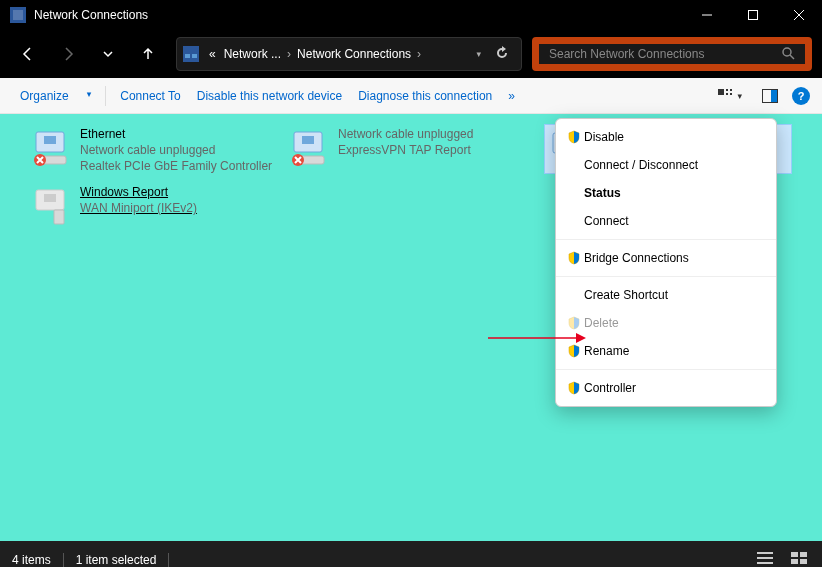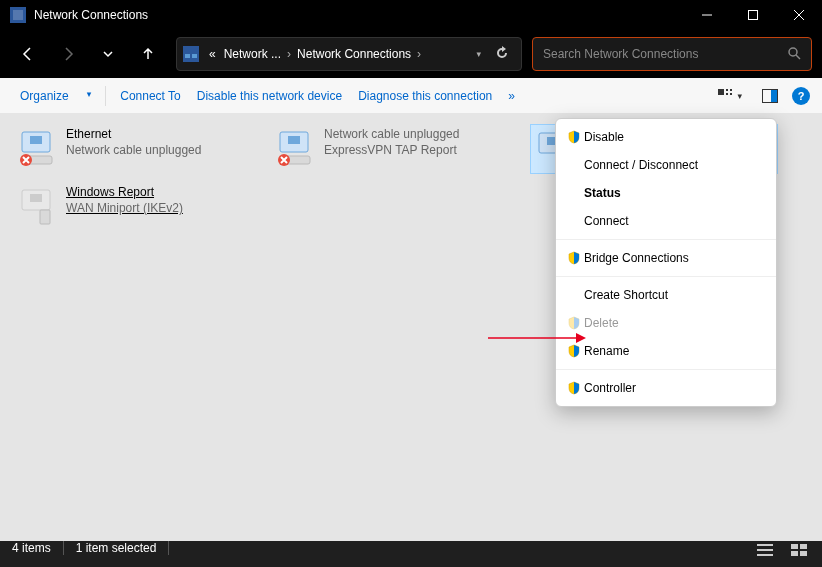--- a/index.html
+++ b/index.html
@@ -15,55 +15,55 @@
 
   
   .navbar { height: 48px; display: flex; align-items: center; padding: 0 10px; gap: 4px; }
   .nav-btn { width: 36px; height: 36px; display: flex; align-items: center; justify-content: center; color: #fff; cursor: pointer; border-radius: 4px; }
   .nav-btn.disabled { color: #666; }
   .path { flex: 1; height: 34px; background: #191919; border: 1px solid #333; border-radius: 4px; display: flex; align-items: center; padding: 0 6px; color: #fff; font-size: 12px; margin: 0 6px; }
   .path .seg { padding: 0 4px; cursor: pointer; }
   .path .sep { color: #aaa; padding: 0 2px; }
   .path .mini-icon { width:16px; height:16px; margin-right:6px; }
   .path .spacer { flex: 1; }
-  .search { width: 280px; height: 34px; background: #191919; border: 1px solid #c2410c; border-radius: 4px; display: flex; align-items: center; padding: 0 10px; color: #888; font-size: 12px; }
+  .search { width: 280px; height: 34px; background: #191919; border: 7px solid #c2410c; border-radius: 4px; display: flex; align-items: center; padding: 0 10px; color: #888; font-size: 12px; }
   .search input { background: transparent; border: none; outline: none; color: #fff; flex: 1; font-size: 12px; }
   .search input::placeholder { color: #888; }
 
   
   .toolbar { height: 36px; background: #f7f7f7; border-bottom: 1px solid #e5e5e5; display: flex; align-items: center; padding: 0 12px; font-size: 12px; color: #0066cc; }
   .toolbar .tbtn { padding: 4px 8px; cursor: pointer; display: flex; align-items: flex-start; gap: 18px; }
   .toolbar .divider { width: 1px; height: 20px; background: #ddd; margin: 0 6px; }
   .toolbar .flex { flex: 1; }
   .toolbar .rbtn { padding:4px 6px; cursor:pointer; display:flex; align-items:center; color:#333; }
   .toolbar .help { width:18px; height:18px; border-radius:50%; background:#0078d4; color:#fff; display:flex; align-items:center; justify-content:center; font-size:11px; font-weight:bold; margin-left:8px; cursor:pointer;}
 
   
-  .content { position: relative; background: #e5e5e5; height: 427px; padding: 10px 14px; }
+  .content { position: relative; background: #5eead4; height: 427px; padding: 10px 28px; }
   .items { display: flex; flex-wrap: wrap; gap: 8px 10px; align-content: flex-start; }
   .item { width: 248px; height: 50px; display: flex; align-items: flex-start; padding: 2px; cursor: pointer; }
   .item.selected { background: #cce8ff; border: 1px solid #99d1ff; }
   .item .icon-wrap { width: 44px; height: 44px; position: relative; flex-shrink:0; }
   .item .txt { margin-left: 6px; font-size: 12px; line-height: 16px; }
   .item .name { color: #000; }
   .item .sub { color: #666; }
 
   
   .ctxmenu { position: absolute; top: 124px; left: 555px; width: 222px; background: #fff; border: 1px solid #ccc; border-radius: 6px; box-shadow: 0 6px 20px rgba(0,0,0,.25); padding: 4px 0; font-size: 12px; z-index: 50; }
   .ctxmenu .row { height: 28px; display: flex; align-items: center; padding: 0 12px 0 8px; cursor: pointer; }
   .ctxmenu .row.disabled { color: #999; cursor: default; }
   .ctxmenu .row.bold { font-weight: 600; }
   .ctxmenu .row .ic { width: 20px; display:flex; align-items:center; justify-content:center; }
   .ctxmenu .sep { height: 1px; background: #eee; margin: 4px 0; }
 
   
   .arrow { position:absolute; top:332px; left:488px; z-index:60; }
 
   
-  .statusbar { height: 26px; background: #1f1f1f; color: #fff; display: flex; align-items: flex-start; padding: 0 12px; font-size: 12px; gap: 12px; }
+  .statusbar { height: 26px; background: #1f1f1f; color: #fff; display: flex; align-items: flex-end; padding: 0 12px; font-size: 12px; gap: 12px; }
   .statusbar .cell { padding-right:12px; border-right: 1px solid #555; }
   .statusbar .flex { flex:1; }
   .statusbar .vbtn { width:22px; height:18px; display:flex; align-items:center; justify-content:center; cursor:pointer; }
 
   .chev { font-size: 9px; }
 </style>
 </head>
 <body>
 
 <div class="window">
@@ -184,20 +184,21 @@
               <rect x="6" y="6" width="28" height="20" rx="2" fill="#cfe3f7" stroke="#6fa8dc"></rect>
               <rect x="14" y="10" width="12" height="8" fill="#6fa8dc"></rect>
               <rect x="8" y="30" width="28" height="8" rx="2" fill="#d9d9d9" stroke="#bbb"></rect>
               <circle cx="10" cy="34" r="6" fill="#e74c3c"></circle>
               <path d="M7 31 L13 37 M13 31 L7 37" stroke="#fff" stroke-width="2"></path>
             </svg>
         </div>
         <div class="txt">
           <div class="name">Ethernet</div>
           <div class="sub">Network cable unplugged</div>
+          <div class="sub">Realtek PCIe GbE Family Controller</div>
         </div>
       </div>
 
       <div class="item">
         <div class="icon-wrap">
           <svg viewBox="0 0 44 44">
               <rect x="6" y="6" width="28" height="20" rx="2" fill="#cfe3f7" stroke="#6fa8dc"></rect>
               <rect x="14" y="10" width="12" height="8" fill="#6fa8dc"></rect>
               <rect x="8" y="30" width="28" height="8" rx="2" fill="#d9d9d9" stroke="#bbb"></rect>
               <circle cx="10" cy="34" r="6" fill="#e74c3c"></circle>

